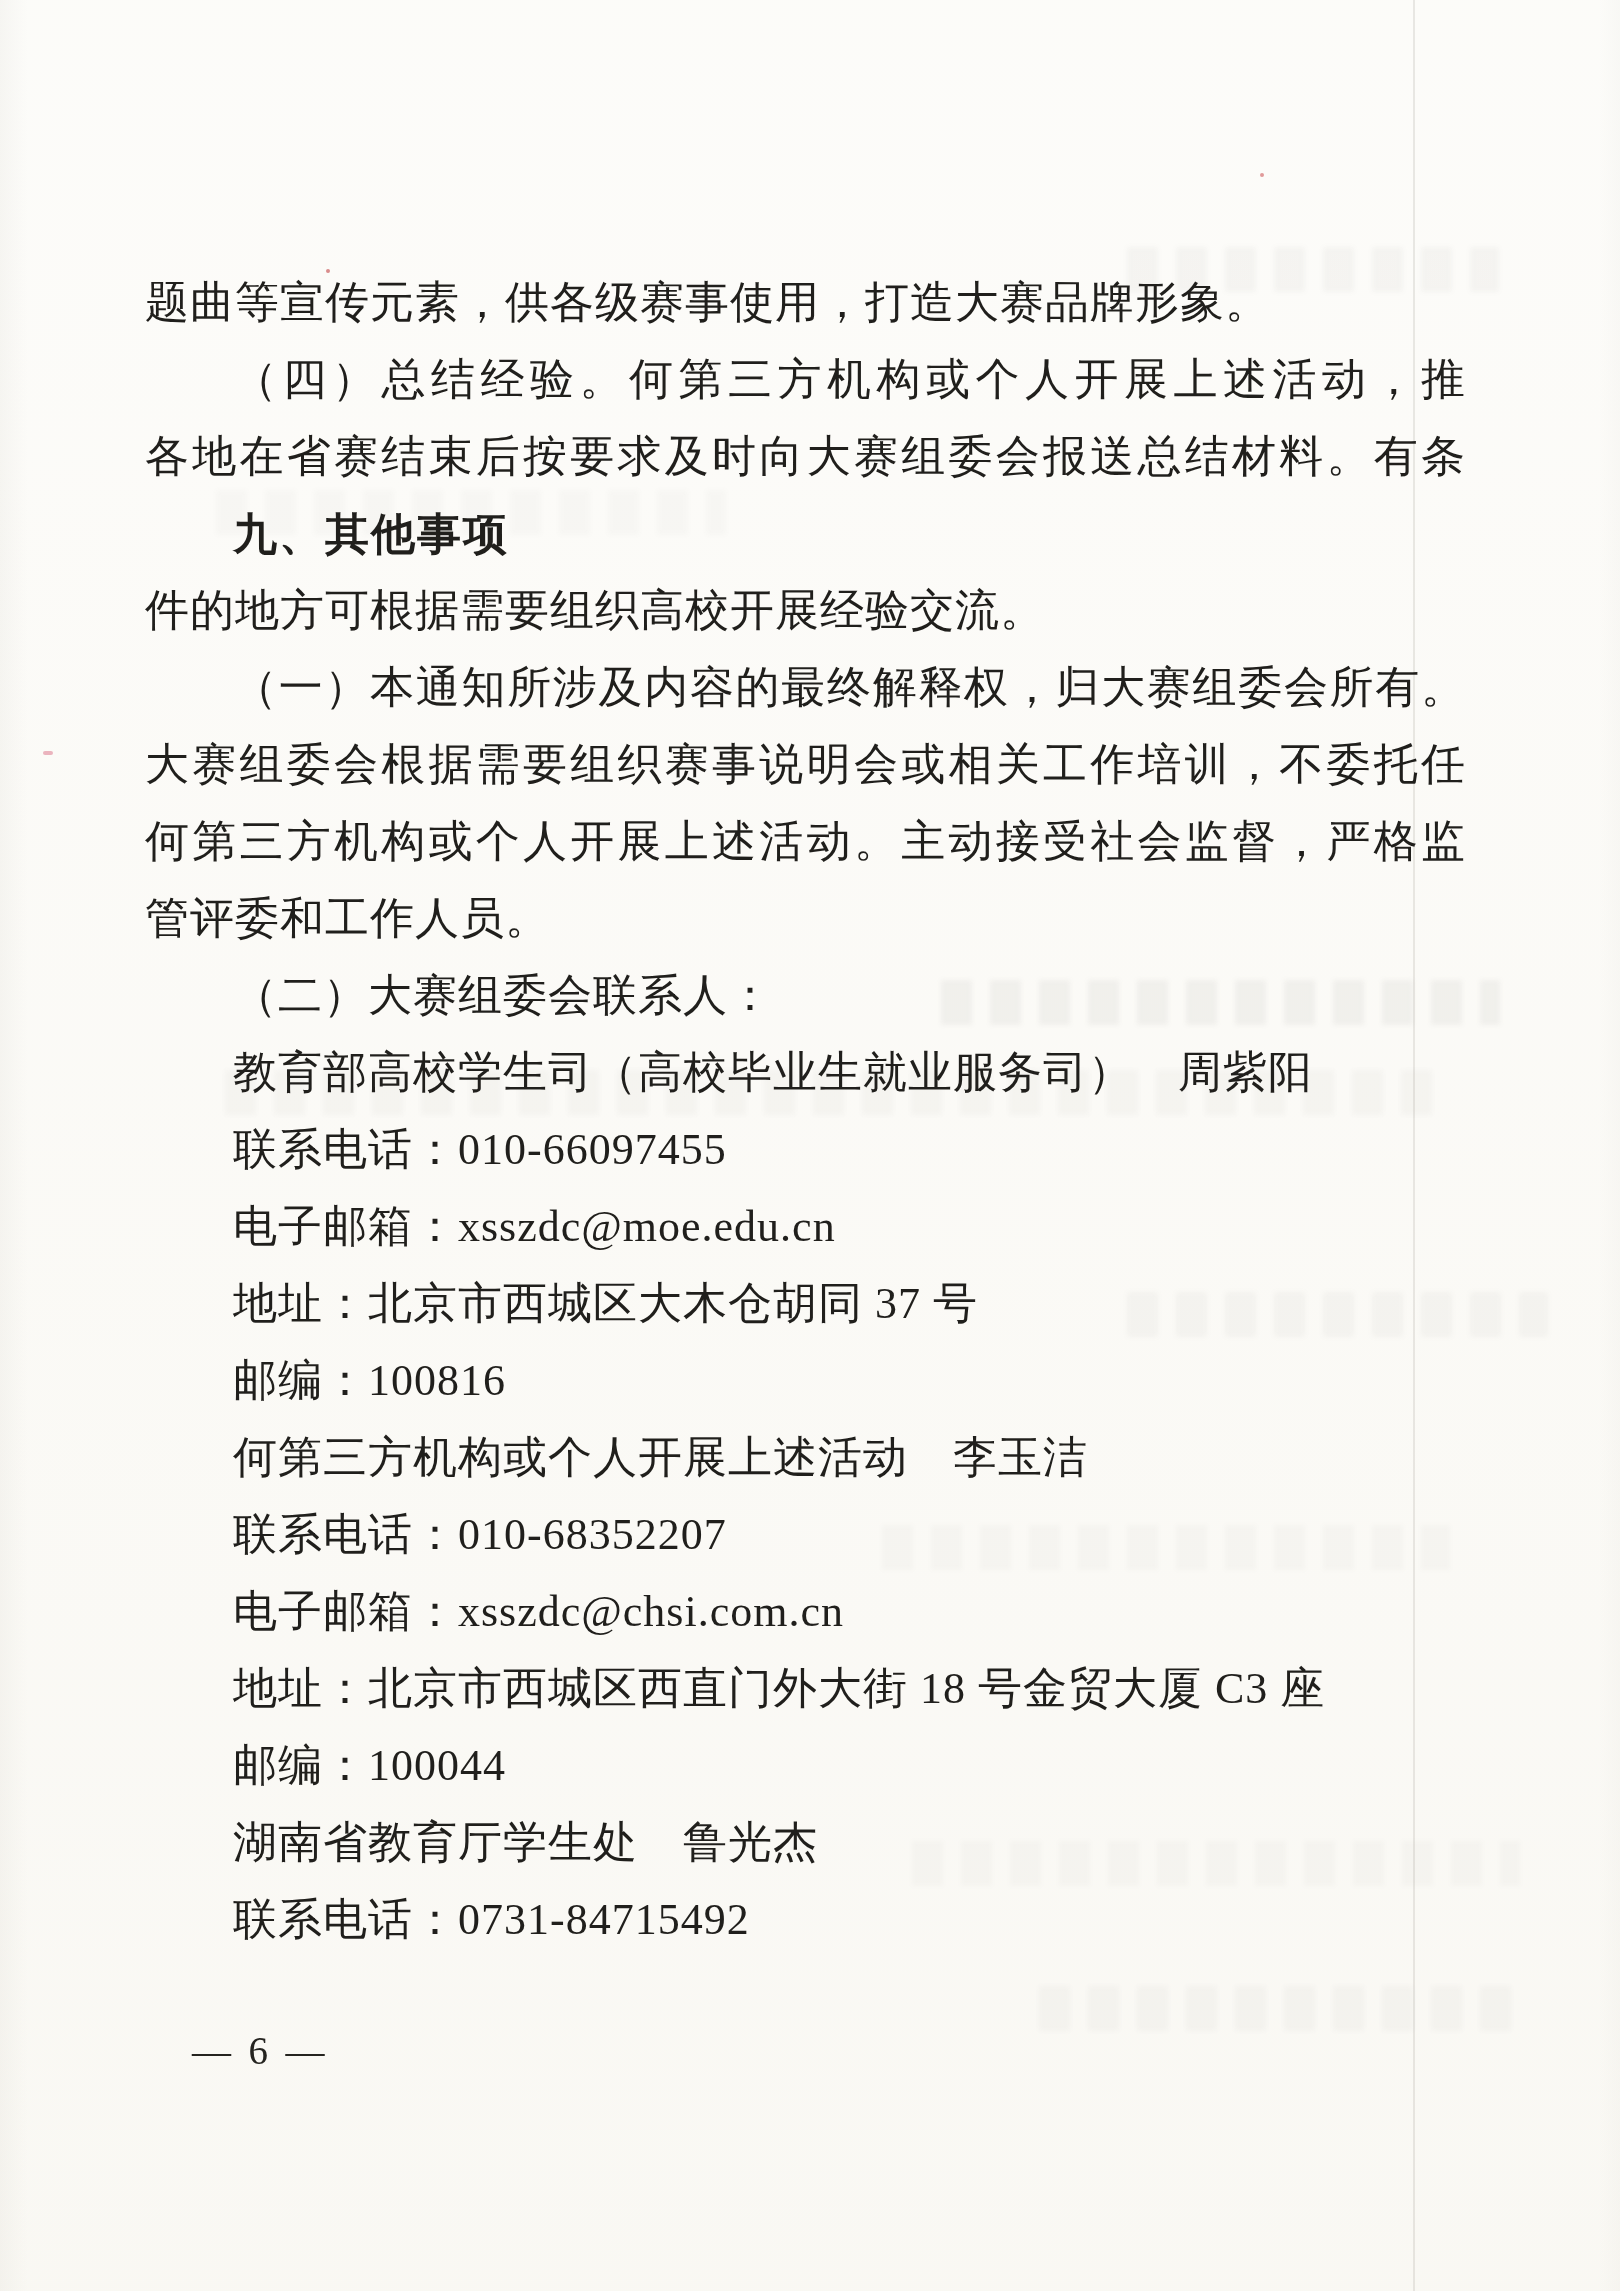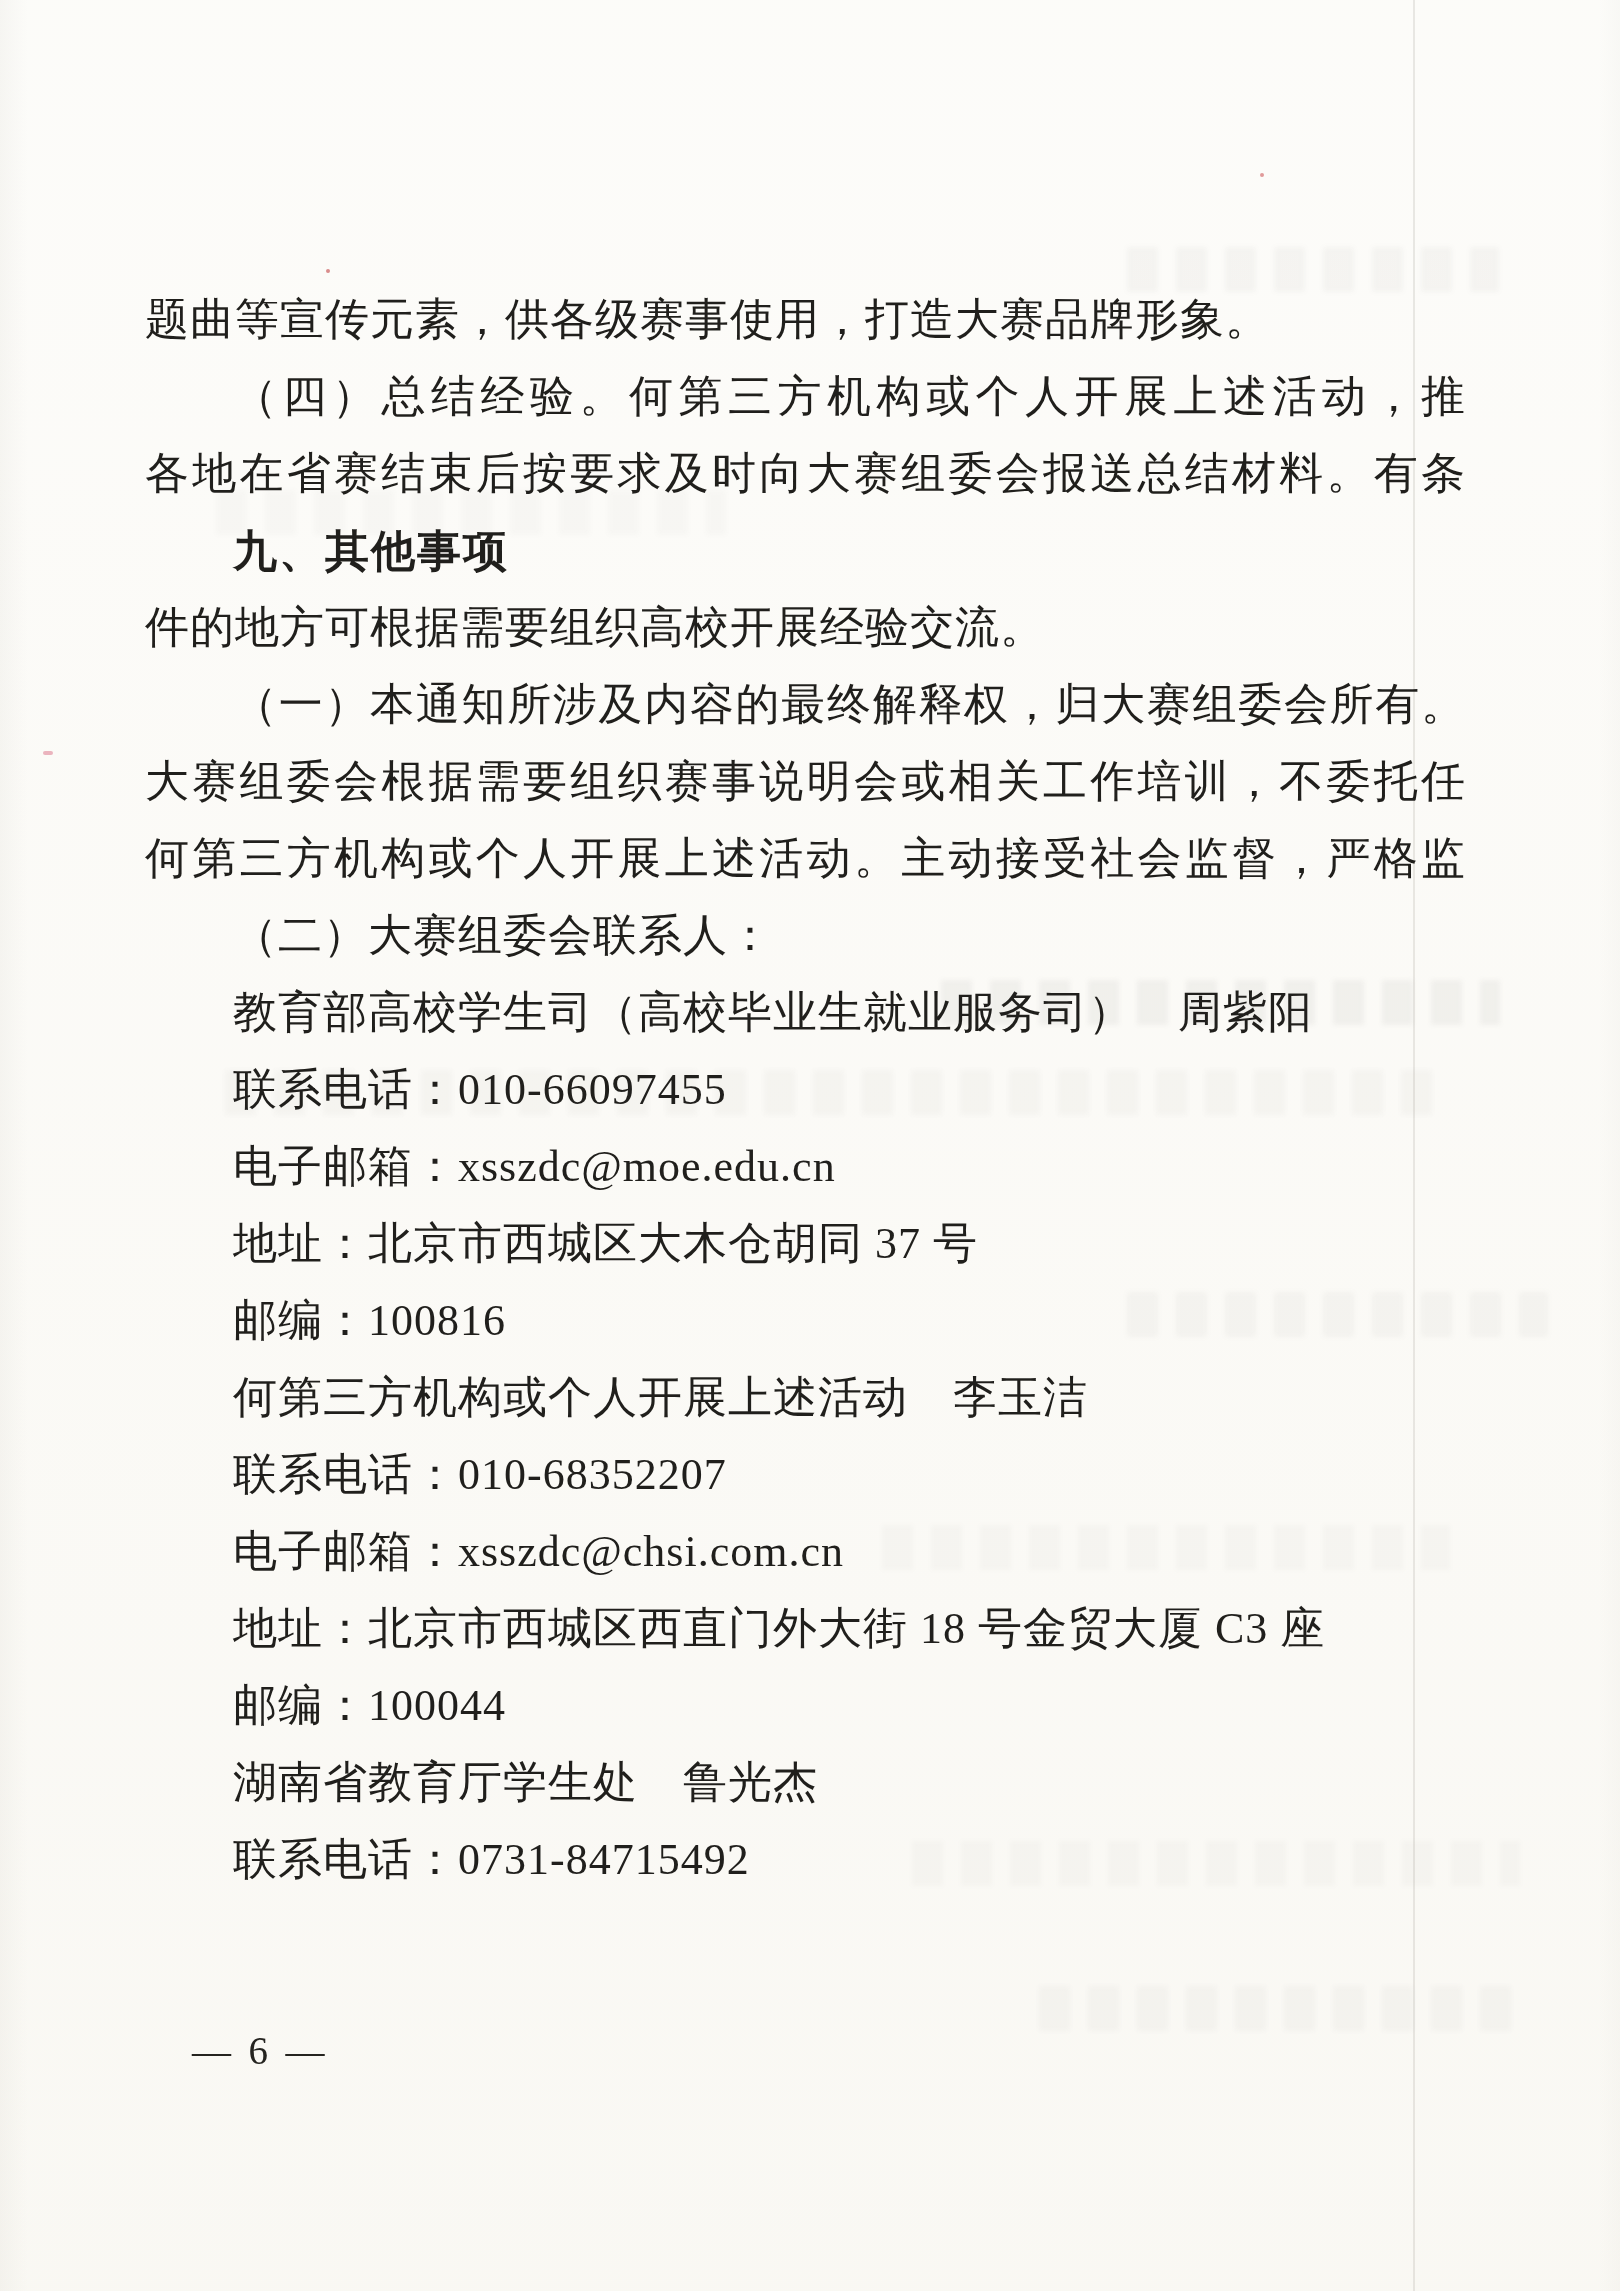--- a/index.html
+++ b/index.html
@@ -17,21 +17,21 @@
   }
   
   .paper-shade{
     position:absolute;inset:0;pointer-events:none;
     background:
       linear-gradient(90deg, rgba(190,186,176,.10) 0px, rgba(190,186,176,0) 27.4px),
       linear-gradient(270deg, rgba(190,186,176,.06) 0px, rgba(190,186,176,0) 21.6px),
       linear-gradient(180deg, rgba(255,255,255,.35), rgba(244,242,235,.25));
   }
   .doc{
-    position:absolute;left:145px;top:281px;width:1320px;
+    position:absolute;left:145px;top:264px;width:1320px;
   }
   .line{
     height:77px;line-height:77px;font-size:44px;
     letter-spacing:1px;
     white-space:nowrap;
   }
   .line.indent{text-indent:88px;}
   .line.justify{
     white-space:normal;
     text-align:justify;
@@ -93,20 +93,21 @@
 
 <div class="doc" id="doc-body">
     <div class="line">题曲等宣传元素，供各级赛事使用，打造大赛品牌形象。</div>
     <div class="line indent justify">（四）总结经验。何第三方机构或个人开展上述活动，推</div>
     <div class="line justify">各地在省赛结束后按要求及时向大赛组委会报送总结材料。有条</div>
     <div class="line indent heading">九、其他事项</div>
     <div class="line">件的地方可根据需要组织高校开展经验交流。</div>
     <div class="line indent justify">（一）本通知所涉及内容的最终解释权，归大赛组委会所有。</div>
     <div class="line justify">大赛组委会根据需要组织赛事说明会或相关工作培训，不委托任</div>
     <div class="line justify">何第三方机构或个人开展上述活动。主动接受社会监督，严格监</div>
+    <div class="line">管评委和工作人员。</div>
     <div class="line indent">（二）大赛组委会联系人：</div>
     <div class="line indent">教育部高校学生司（高校毕业生就业服务司）　周紫阳</div>
     <div class="line indent">联系电话：010-66097455</div>
     <div class="line indent">电子邮箱：xsszdc@moe.edu.cn</div>
     <div class="line indent">地址：北京市西城区大木仓胡同 37 号</div>
     <div class="line indent">邮编：100816</div>
     <div class="line indent">何第三方机构或个人开展上述活动　李玉洁</div>
     <div class="line indent">联系电话：010-68352207</div>
     <div class="line indent">电子邮箱：xsszdc@chsi.com.cn</div>
     <div class="line indent">地址：北京市西城区西直门外大街 18 号金贸大厦 C3 座</div>

